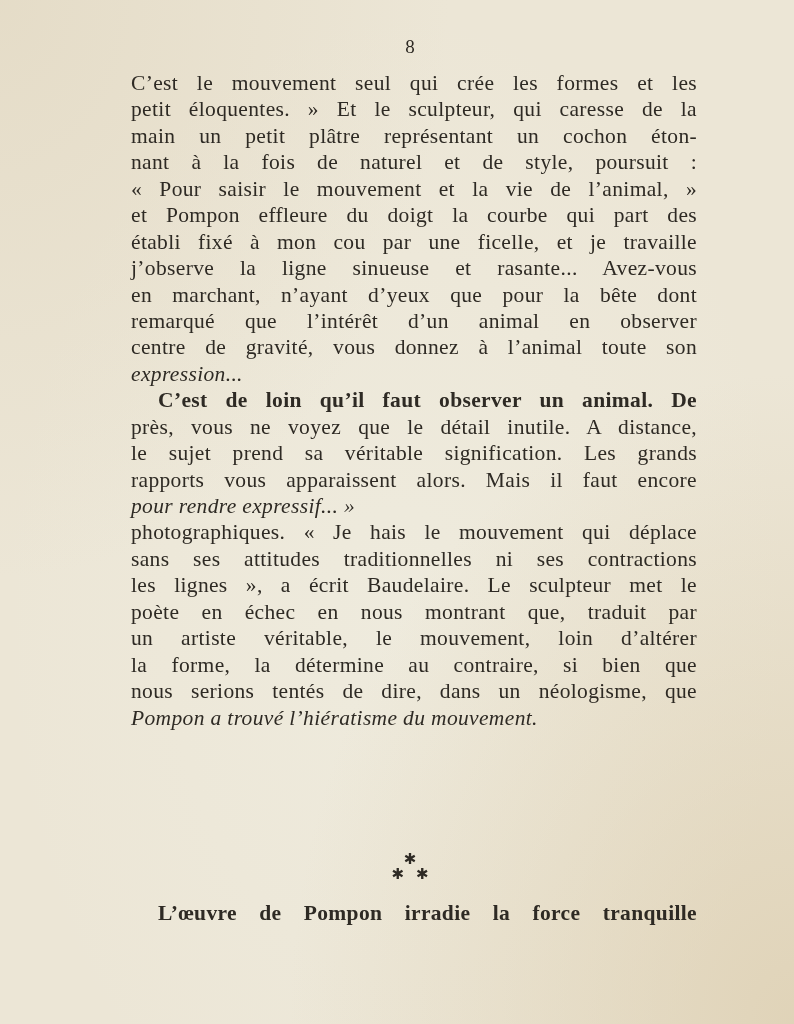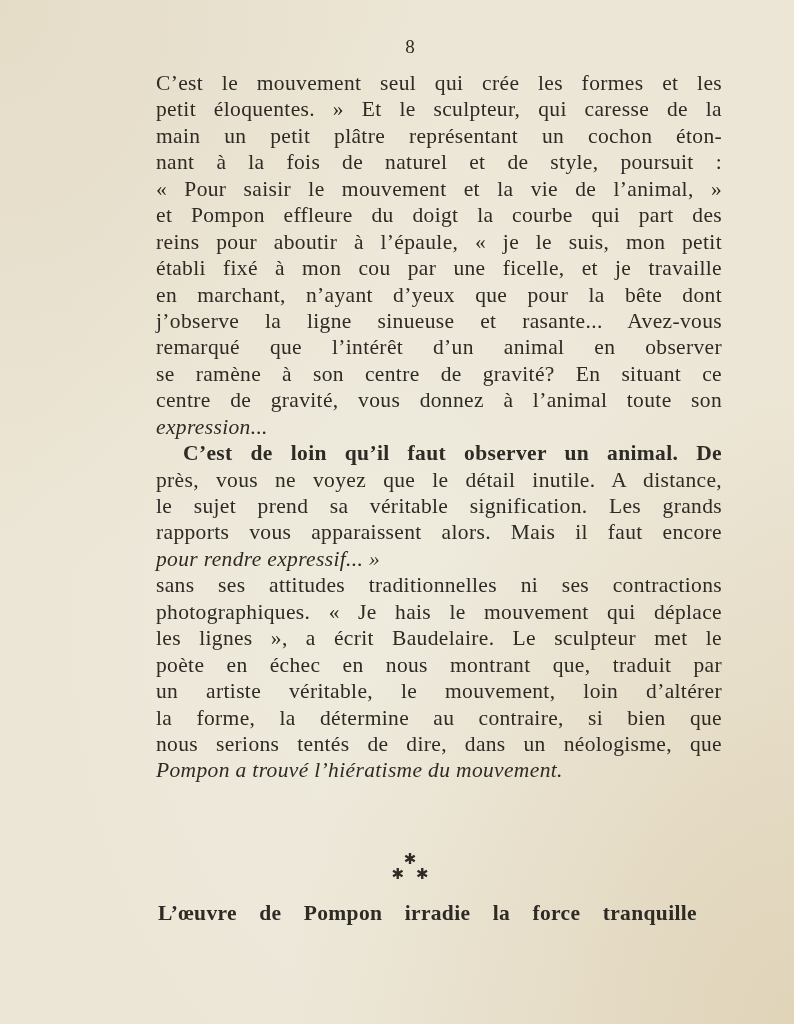--- a/index.html
+++ b/index.html
@@ -34,21 +34,20 @@
       text-align: center;
       font-family: "Liberation Serif", serif;
       font-size: 19px;
       color: #2e2a24;
     }
     .text-block {
       position: absolute;
       left: 131px;
       top: 70px;
       width: 566px;
-      margin-left: 25px;
     }
     .line {
       display: block;
       height: 26.45px;
       line-height: 26.45px;
       font-family: "Liberation Serif", serif;
       font-size: 21.5px;
       white-space: nowrap;
       text-align: justify;
       text-align-last: justify;
@@ -93,41 +92,39 @@
 
   <div class="text-block">
 
     <div>
       <span class="line">C’est le mouvement seul qui crée les formes et les</span>
       <span class="line">petit éloquentes. » Et le sculpteur, qui caresse de la</span>
       <span class="line">main un petit plâtre représentant un cochon éton-</span>
       <span class="line">nant à la fois de naturel et de style, poursuit :</span>
       <span class="line">« Pour saisir le mouvement et la vie de l’animal, »</span>
       <span class="line">et Pompon effleure du doigt la courbe qui part des</span>
-      <span class="line">reins pour aboutir à l’épaule, « je le suis, mon petit</span>
       <span class="line">établi fixé à mon cou par une ficelle, et je travaille</span>
+      <span class="line">j’observe la ligne sinueuse et rasante... Avez-vous</span>
       <span class="line">en marchant, n’ayant d’yeux que pour la bête dont</span>
-      <span class="line">j’observe la ligne sinueuse et rasante... Avez-vous</span>
       <span class="line">remarqué que l’intérêt d’un animal en observer</span>
-      <span class="line">se ramène à son centre de gravité? En situant ce</span>
       <span class="line">centre de gravité, vous donnez à l’animal toute son</span>
       <span class="line last">expression...</span>
     </div>
 
     <div>
       <span class="line indent">C’est de loin qu’il faut observer un animal. De</span>
       <span class="line">près, vous ne voyez que le détail inutile. A distance,</span>
       <span class="line">le sujet prend sa véritable signification. Les grands</span>
       <span class="line">rapports vous apparaissent alors. Mais il faut encore</span>
       <span class="line last">pour rendre expressif... »</span>
     </div>
 
     <div>
+      <span class="line">photographiques. « Je hais le mouvement qui déplace</span>
       <span class="line">sans ses attitudes traditionnelles ni ses contractions</span>
-      <span class="line">photographiques. « Je hais le mouvement qui déplace</span>
       <span class="line">les lignes », a écrit Baudelaire. Le sculpteur met le</span>
       <span class="line">poète en échec en nous montrant que, traduit par</span>
       <span class="line">un artiste véritable, le mouvement, loin d’altérer</span>
       <span class="line">la forme, la détermine au contraire, si bien que</span>
       <span class="line">nous serions tentés de dire, dans un néologisme, que</span>
       <span class="line last">Pompon a trouvé l’hiératisme du mouvement.</span>
     </div>
   </div>
 
   <div class="asterism">

